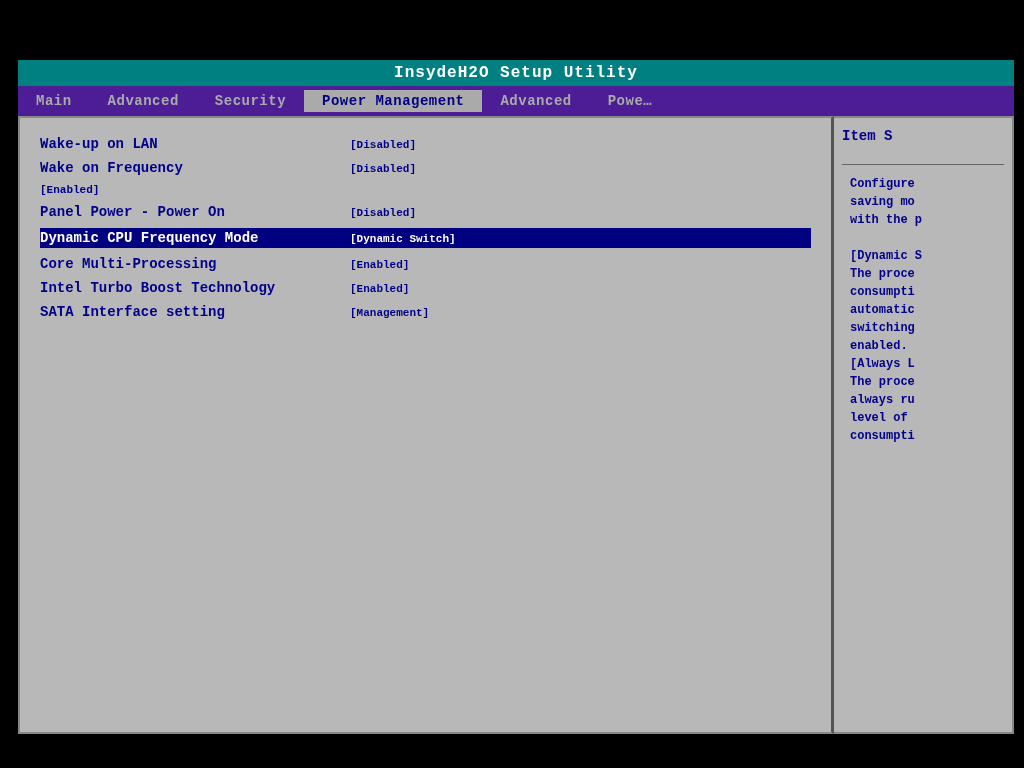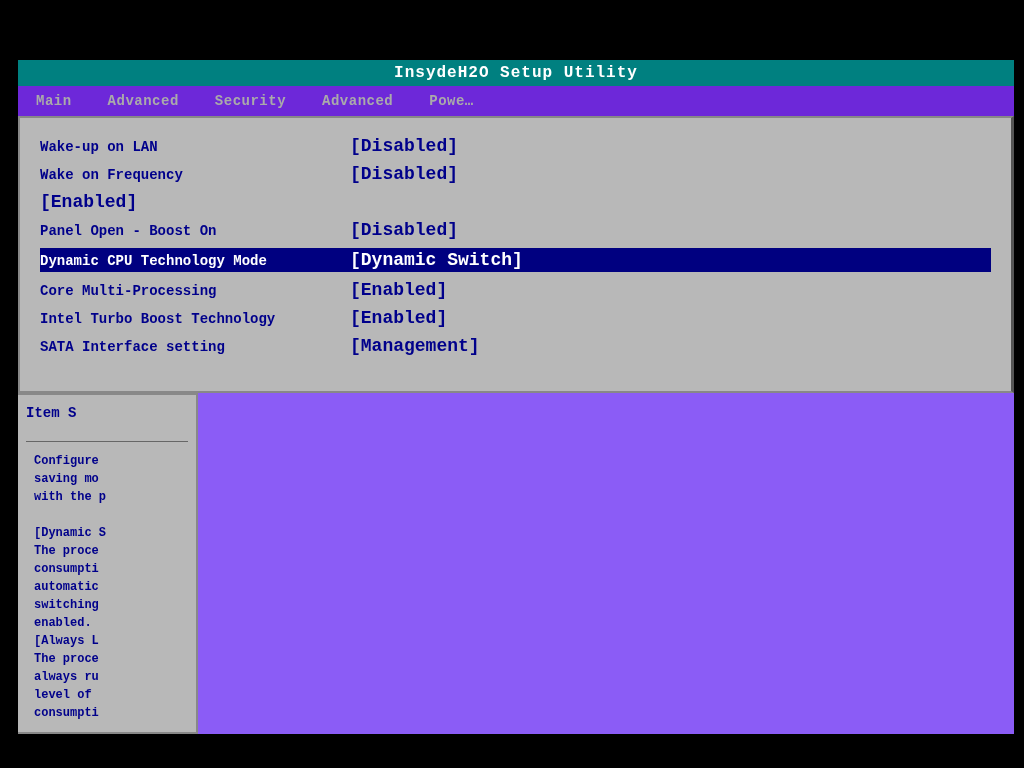--- a/index.html
+++ b/index.html
@@ -35,21 +35,21 @@
       color: #fff;
       text-align: center;
       padding: 4px 0;
       font-size: 16px;
       font-weight: bold;
       letter-spacing: 1px;
     }
 
     
     .menu-bar {
-      background: #6d28d9;
+      background: #4c1d95;
       display: flex;
       align-items: center;
       padding: 4px 0;
     }
 
     .menu-item {
       color: #aaa;
       padding: 3px 18px;
       font-size: 14px;
       font-weight: bold;
@@ -58,23 +58,22 @@
     }
 
     .menu-item.selected {
       background: #aaa;
       color: #000080;
     }
 
     
     .content-area {
       display: flex;
-      background: #8b5cf6;
+      background: #86efac;
       height: calc(100% - 60px);
-      flex-direction: column;
     }
 
     
     .main-panel {
       flex: 1;
       background: #b8b8b8;
       border: 2px solid #888;
       border-right: 3px solid #555;
       padding: 18px 20px 10px 20px;
       overflow: hidden;
@@ -102,21 +101,21 @@
       font-size: 14px;
     }
 
     .setting-name.white-text {
       color: #fff;
     }
 
     .setting-value {
       color: #00008b;
       font-weight: bold;
-      font-size: 18px;
+      font-size: 11px;
     }
 
     .setting-row.highlighted .setting-name,
     .setting-row.highlighted .setting-value {
       color: #fff;
     }
 
     
     .right-panel {
       width: 180px;
@@ -154,20 +153,21 @@
   <div class="bios-window">
 
     <div class="title-bar">
       <span>InsydeH2O Setup Utility</span>
     </div>
 
     <div class="menu-bar">
       <div class="menu-item">Main</div>
       <div class="menu-item">Advanced</div>
       <div class="menu-item">Security</div>
+      <div class="menu-item selected">Power Management</div>
       <div class="menu-item">Advanced</div>
       <div class="menu-item">Powe…</div>
     </div>
 
     <div class="content-area">
 
       <div class="main-panel">
         <div class="settings-table">
 
           <div class="setting-row">
@@ -178,26 +178,26 @@
           <div class="setting-row">
             <span class="setting-name">Wake on Frequency</span>
             <span class="setting-value">[Disabled]</span>
           </div>
 
           <div class="setting-row">
             <span class="setting-value">[Enabled]</span>
           </div>
 
           <div class="setting-row">
-            <span class="setting-name">Panel Open - Boost On</span>
+            <span class="setting-name">Panel Power - Power On</span>
             <span class="setting-value">[Disabled]</span>
           </div>
 
           <div class="setting-row highlighted" style="background:#000080; padding: 2px 0;">
-            <span class="setting-name white-text" style="color:#fff;">Dynamic CPU Technology Mode</span>
+            <span class="setting-name white-text" style="color:#fff;">Dynamic CPU Frequency Mode</span>
             <span class="setting-value" style="color:#fff;">[Dynamic Switch]</span>
           </div>
 
           <div class="setting-row">
             <span class="setting-name">Core Multi-Processing</span>
             <span class="setting-value">[Enabled]</span>
           </div>
 
           <div class="setting-row">
             <span class="setting-name">Intel Turbo Boost Technology</span>

